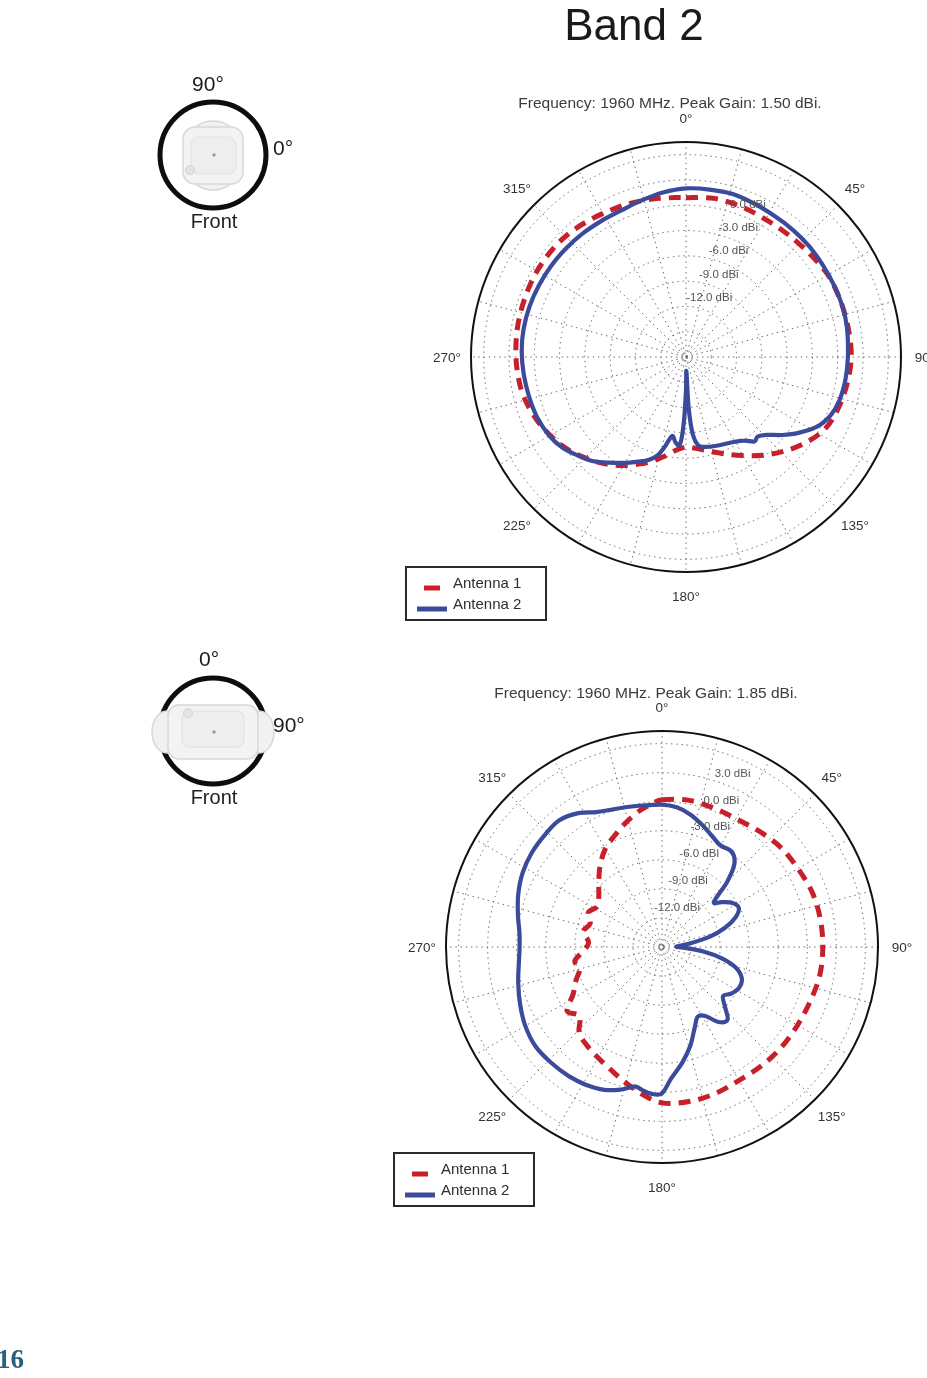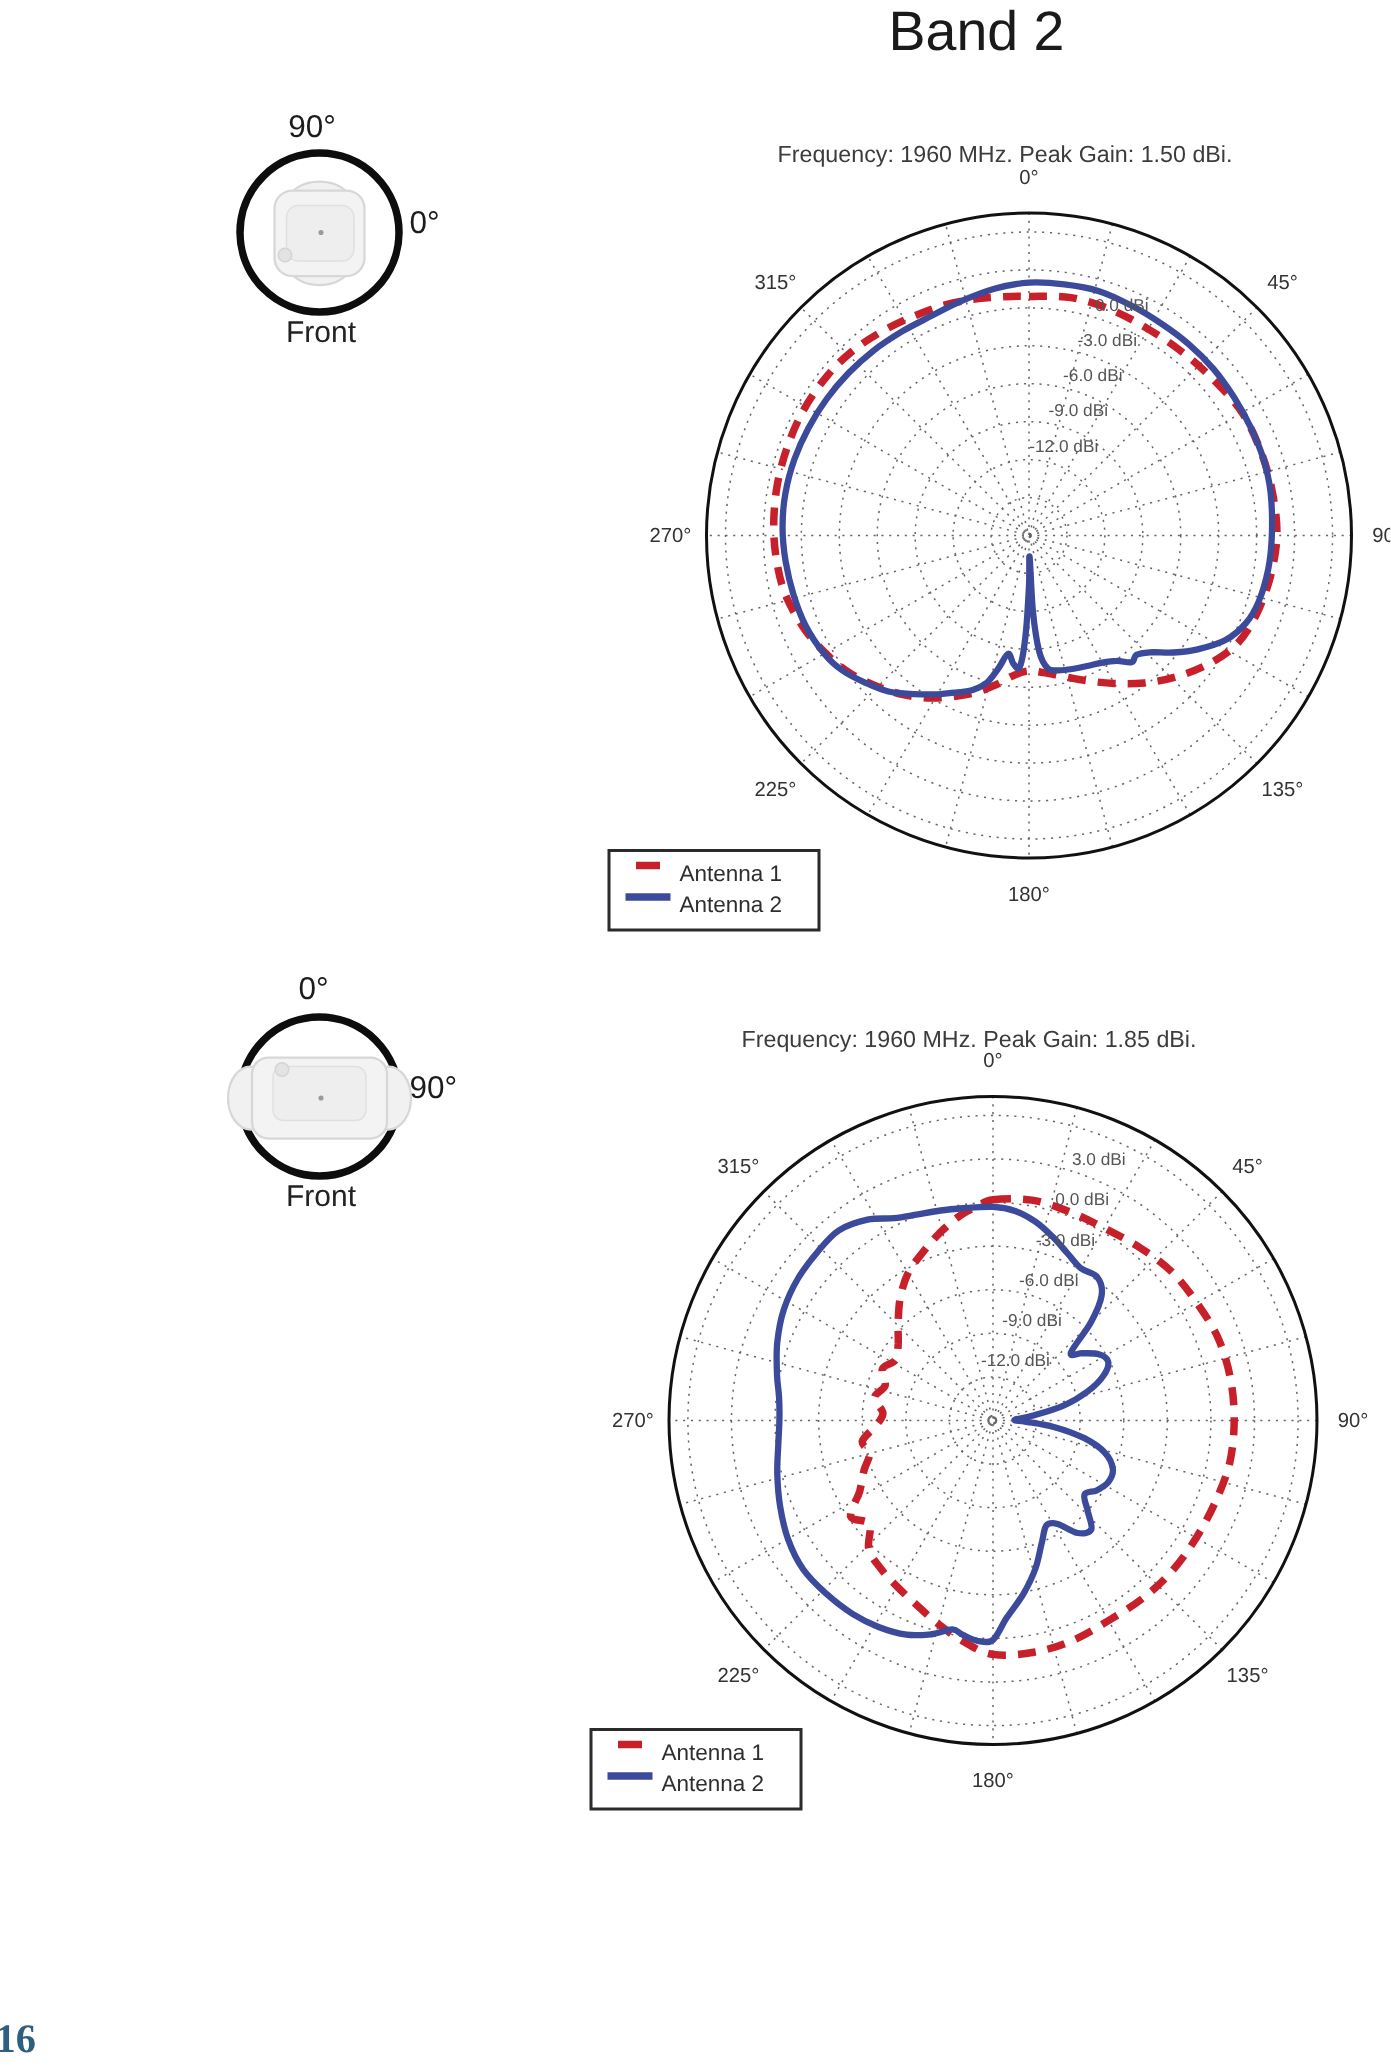--- a/index.html
+++ b/index.html
@@ -1,23 +1,23 @@
 <!DOCTYPE html>
 <html><head>
 <meta charset="utf-8">
 <style>
   html,body{margin:0;padding:0;background:#ffffff;}
   .page{position:relative;width:927px;height:1378px;background:#fff;overflow:hidden;
         font-family:"Liberation Sans", sans-serif;}
-  .main-title{position:absolute;left:651px;top:0px;transform:translateX(-50%);
-        font-size:37px;color:#1a1a1a;font-weight:400;white-space:nowrap;}
+  .main-title{position:absolute;left:634px;top:0px;transform:translateX(-50%);
+        font-size:44px;color:#1a1a1a;font-weight:400;white-space:nowrap;}
   .chart-box{position:absolute;}
   .legend{position:absolute;background:#fff;border:2px solid #2b2b2b;
         padding:5px 12px 6px 8px;display:flex;flex-direction:column;gap:2px;}
-  .legend-row{display:flex;align-items:flex-start;gap:4px;}
+  .legend-row{display:flex;align-items:flex-end;gap:4px;}
   .legend-label{font-size:15px;color:#2e2e2e;line-height:19px;}
   .orient{position:absolute;}
   .pagenum{position:absolute;left:-3px;top:1344px;
         font-family:"Liberation Serif", serif;font-weight:bold;
         font-size:27px;}
 </style>
 </head>
 <body>
 
 <div class="page">

